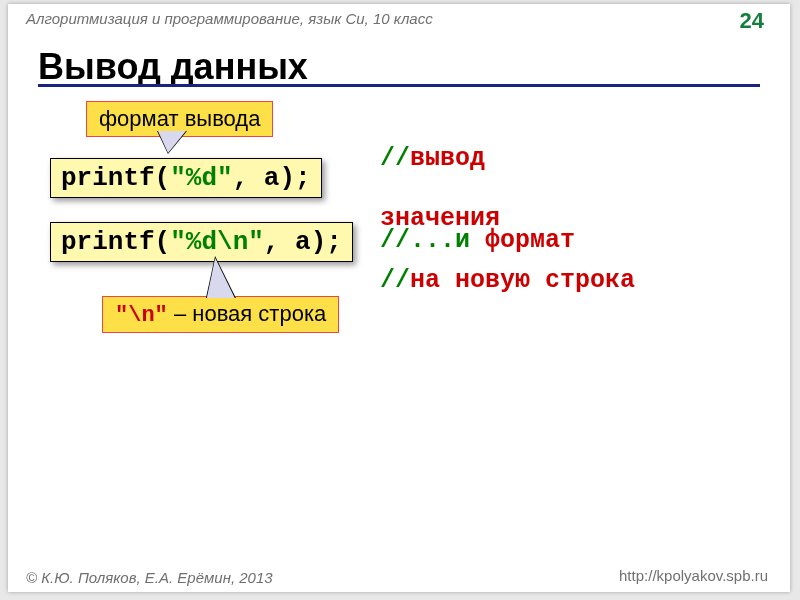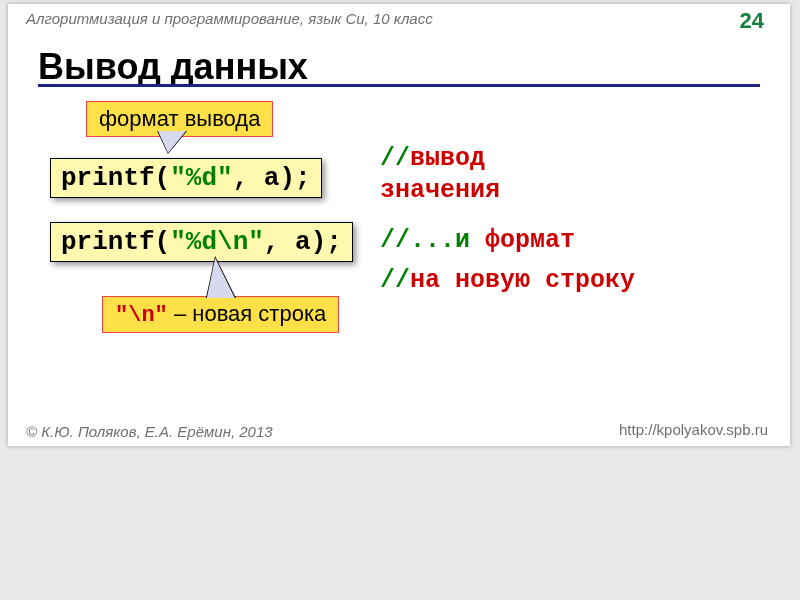--- a/index.html
+++ b/index.html
@@ -10,21 +10,21 @@
     background: #e8e8e8;
     font-family: Arial, sans-serif;
     position: relative;
     overflow: hidden;
   }
   .slide {
     position: absolute;
     left: 8px;
     top: 4px;
     width: 782px;
-    height: 442px;
+    height: 588px;
     background: #ffffff;
     box-shadow: 0 0 4px rgba(0,0,0,0.3);
   }
   .header {
     position: absolute;
     left: 18px;
     top: 6px;
     font-size: 15px;
     font-style: italic;
     color: #707070;
@@ -148,21 +148,21 @@
   }
   .footer-right {
     position: absolute;
     right: 22px;
     bottom: 8px;
     font-size: 15px;
     color: #707070;
   }
   .black { color: #000; }
   .green { color: #008000; }
-  .red   { color: #cc0000; }
+  .red   { color: #cc0000; margin-top: 28px; }
   .mono-red { color: #cc0000; font-family:"Courier New",monospace; font-weight:bold;}
 </style>
 </head>
 <body>
 
 <div class="slide">
 
   <div class="header">Алгоритмизация и программирование, язык Си, 10 класс</div>
   <div class="pagenum">24</div>
 
@@ -182,21 +182,21 @@
   </div>
 
   <div class="comment c1">
     <span class="green">//</span><span class="red">вывод</span>
   </div>
   <div class="comment c2 red">значения</div>
   <div class="comment c4">
     <span class="green">//</span><span class="green">...и </span><span class="red">формат</span>
   </div>
   <div class="comment c5">
-    <span class="green">//</span><span class="red">на новую строку</span>
+    <span class="green">//</span><span class="red">на новую строка</span>
   </div>
 
   <div class="callout2-tail-border"></div>
   <div class="callout2-tail"></div>
   <div class="callout callout2">
     <span class="mono-red">"\n"</span><span class="black"> – новая строка</span>
   </div>
 
   <div class="footer-left">© К.Ю. Поляков, Е.А. Ерёмин, 2013</div>
   <div class="footer-right">http://kpolyakov.spb.ru</div>

